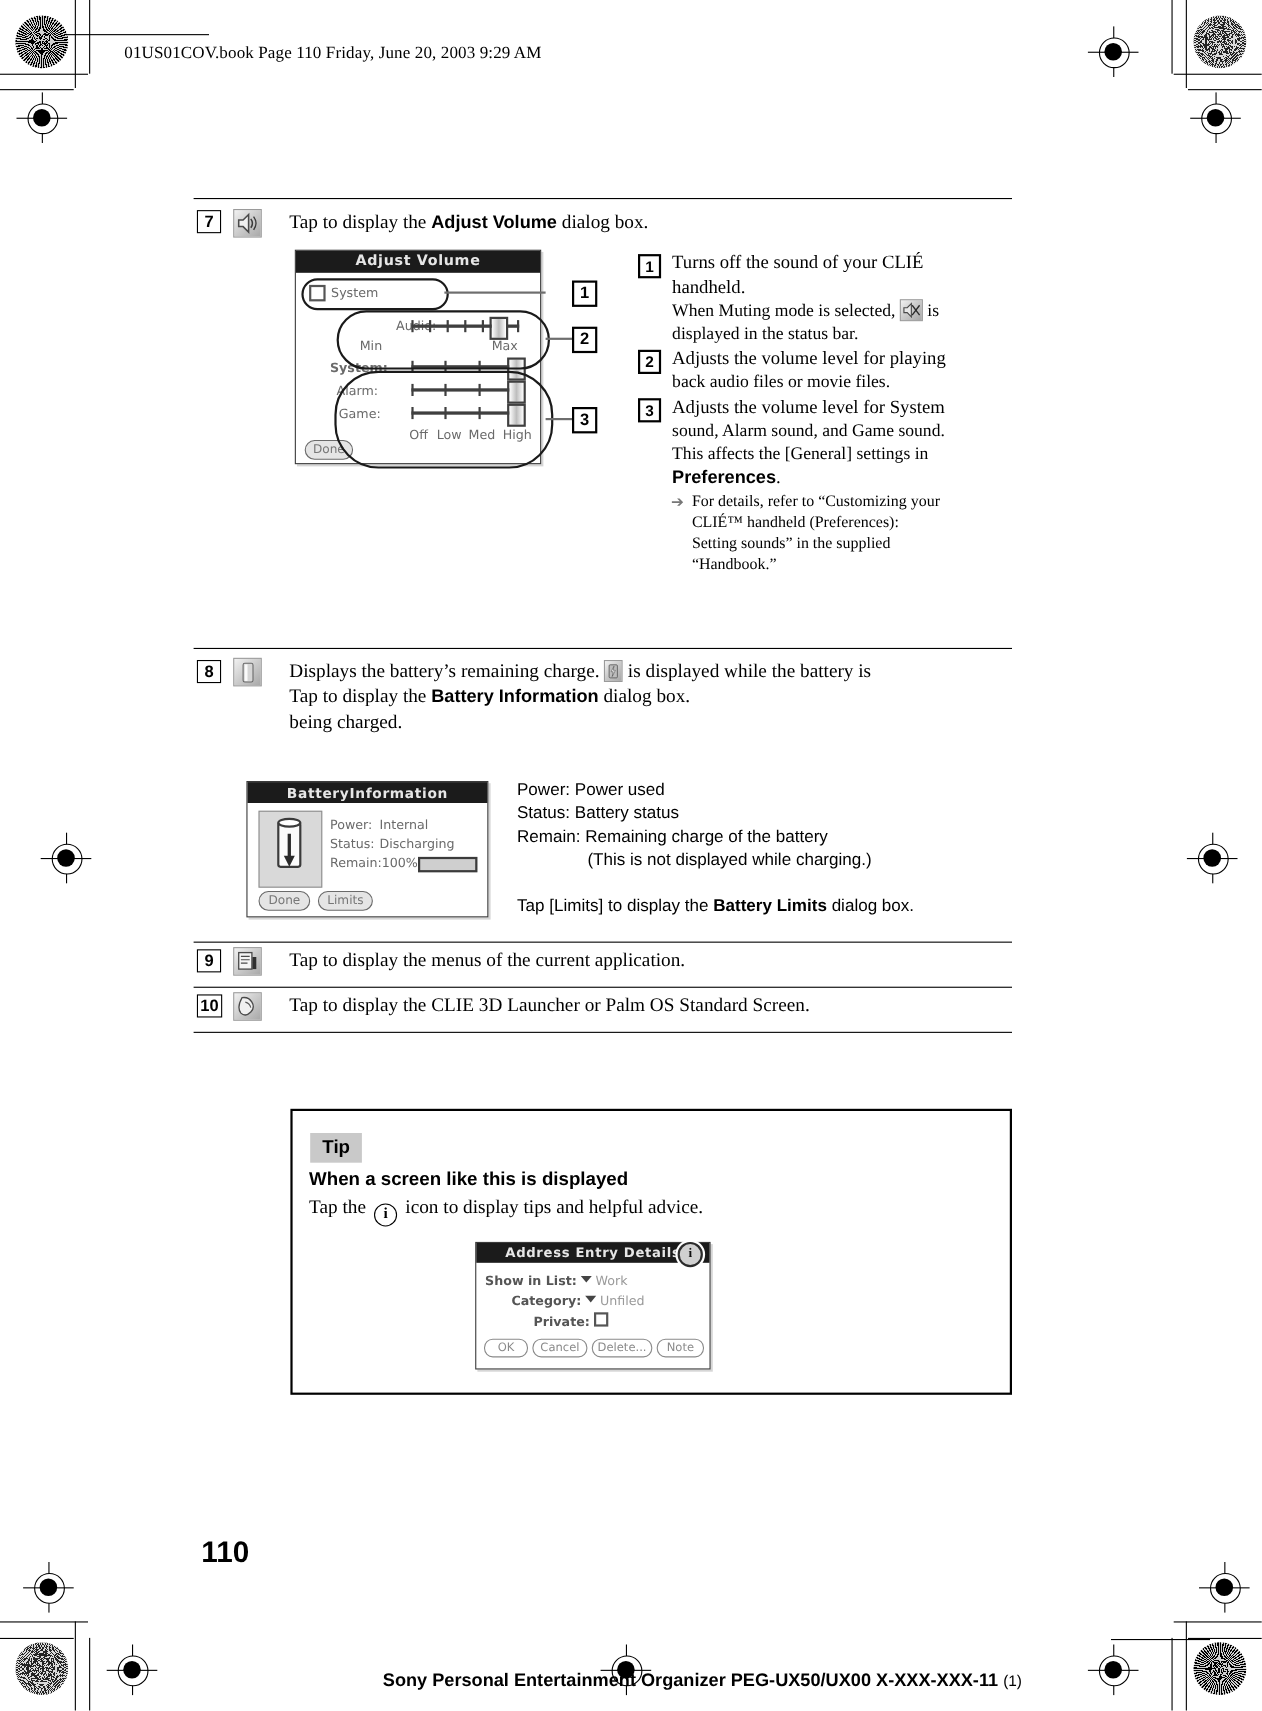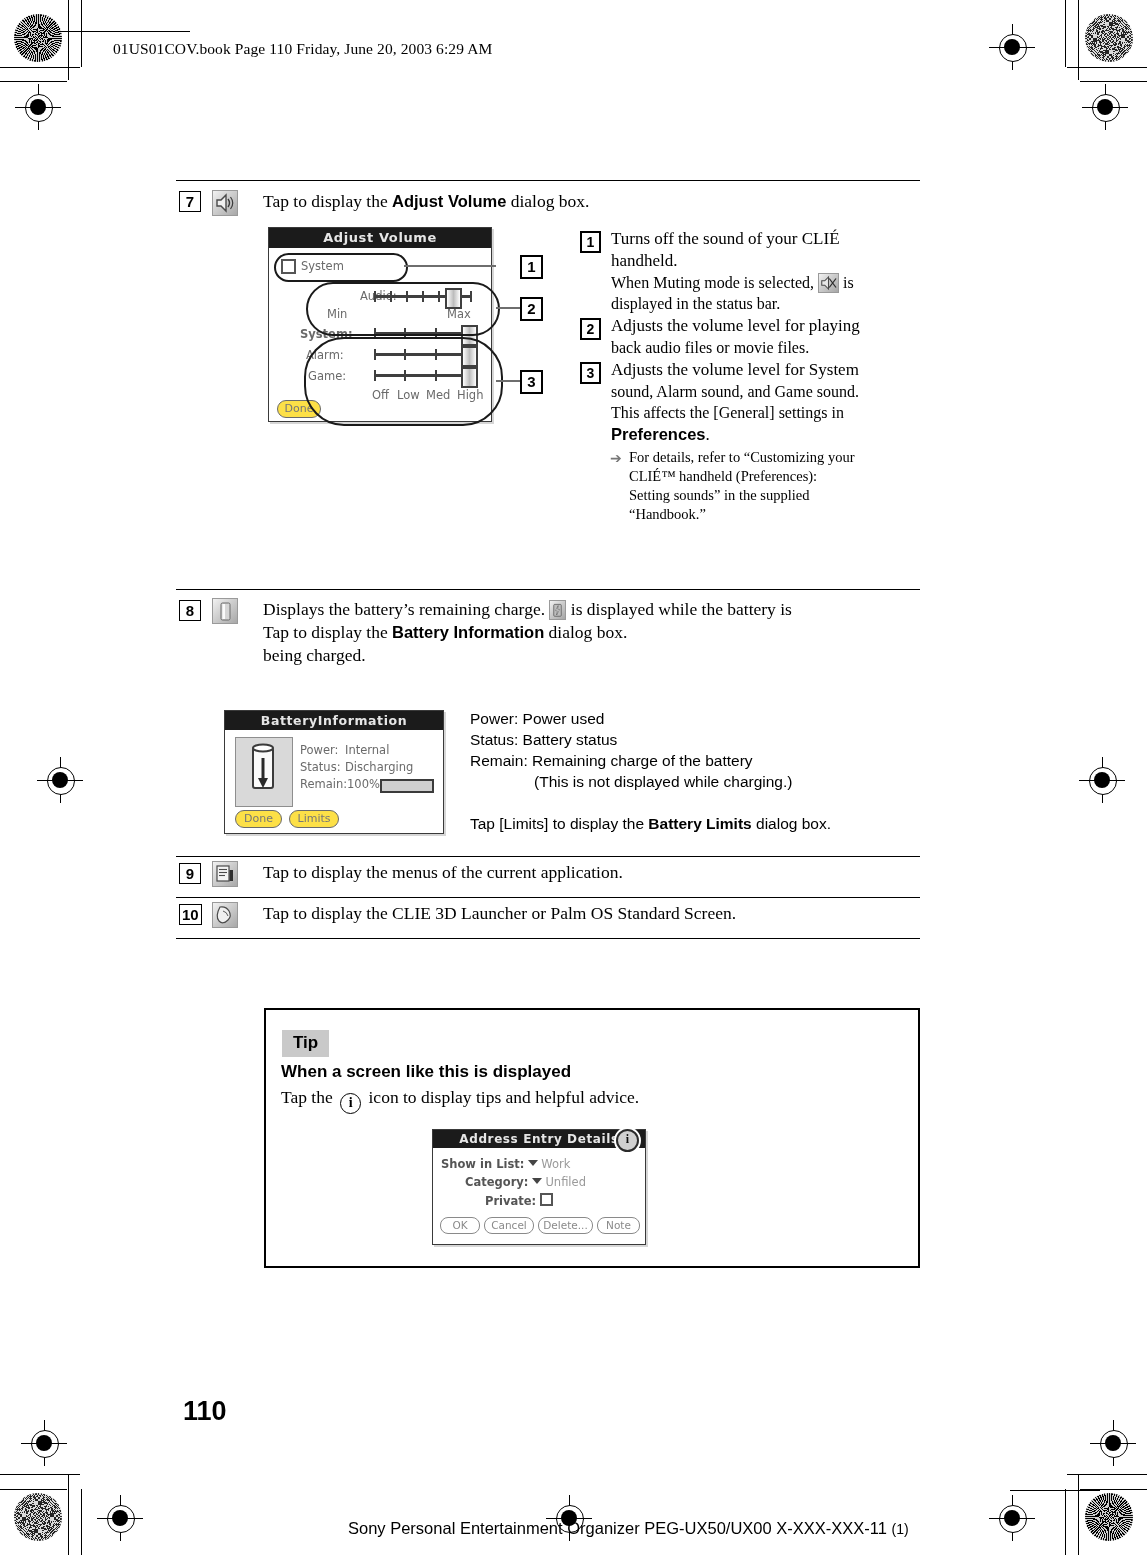--- a/index.html
+++ b/index.html
@@ -163,21 +163,21 @@
     background: linear-gradient(to right,#fff 0,#bdbdbd 50%,#fff 100%);
     border: 2px solid #3f3f3f;
   }
   .vbtn {
     position: absolute;
     border: 1.5px solid #6a6a6a;
     border-radius: 9px;
     font-size: 11px;
     color: #777;
     text-align: center;
-    background: #fde047;
+    background: #e5e5e5;
   }
 
   
   .callout-box {
     position: absolute;
     border: 2px solid #000;
     background: #fff;
     font-family: "Liberation Sans", sans-serif;
     font-weight: bold;
     font-size: 15px;
@@ -326,21 +326,21 @@
     font-weight: bold;
     font-size: 27px;
   }
   #footer {
     position: absolute; left: 348px; top: 1519px;
     font-family: "Liberation Sans", sans-serif;
     font-weight: bold;
     font-size: 16.5px;
     white-space: nowrap;
   }
-  #footer .light { font-weight: normal; }
+  #footer .light { font-weight: bold; }
   #footer .paren { font-weight: normal; font-size: 14px; }
 </style>
 </head>
 <body>
 
 <div class="starmark" style="left:14px; top:14px;"></div>
 <div class="starmark moire" style="left:1085px; top:14px;"></div>
 <div class="starmark moire" style="left:14px; top:1493px;"></div>
 <div class="starmark" style="left:1085px; top:1493px;"></div>
 
@@ -398,21 +398,21 @@
 <div class="cropline" style="left:0; top:1474px; width:80px; height:1px;"></div>
 <div class="cropline" style="left:68px; top:1474px; width:1px; height:81px;"></div>
 <div class="cropline" style="left:0; top:1489px; width:67px; height:1px;"></div>
 <div class="cropline" style="left:81px; top:1489px; width:1px; height:66px;"></div>
 
 <div class="cropline" style="left:1067px; top:1474px; width:80px; height:1px;"></div>
 <div class="cropline" style="left:1078px; top:1474px; width:1px; height:81px;"></div>
 <div class="cropline" style="left:1080px; top:1489px; width:67px; height:1px;"></div>
 <div class="cropline" style="left:1065px; top:1489px; width:1px; height:66px;"></div>
 
-<div class="header-text">01US01COV.book  Page 110  Friday, June 20, 2003  6:29 AM</div>
+<div class="header-text">01US01COV.book  Page 110  Friday, June 20, 2003  9:29 AM</div>
 <div class="cropline" style="left:60px; top:31px; width:130px; height:1px;"></div>
 
 <div class="content">
 
   <div class="rule" style="top:180px;"></div>
   <div class="rule" style="top:589px;"></div>
   <div class="rule" style="top:856px;"></div>
   <div class="rule" style="top:897px;"></div>
   <div class="rule" style="top:938px;"></div>
 

